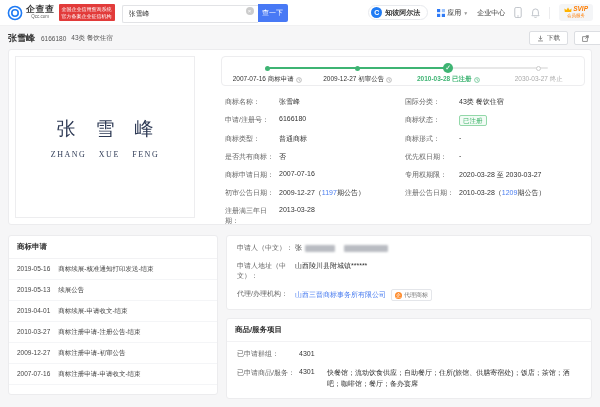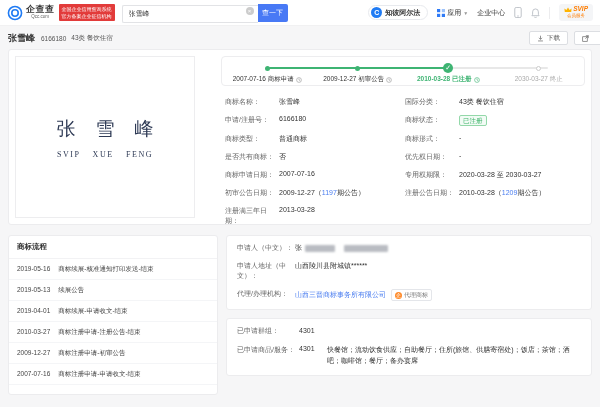--- a/index.html
+++ b/index.html
@@ -183,21 +183,21 @@
             <path d="M5.5 1h3.5v3.5M9 1L4.8 5.2" fill="none" stroke="#666"></path>
           </svg>
       </span>
     </button>
   </span>
 </div>
 
 <div class="card main-card">
   <div class="tm-box">
     <div class="tm-cn">张雪峰</div>
-    <div class="tm-en">SVIP XUE FENG</div>
+    <div class="tm-en">ZHANG XUE FENG</div>
   </div>
   <div class="main-right">
     <div class="tl-box">
       <div class="tl-line"></div>
       <div class="tl-line-green"></div>
     <div class="tl-step done">
           <div class="tl-dotwrap">
             <span class="tl-dot"></span>
           </div>
           <div class="tl-label">2007-07-16 商标申请<span class="tl-clock">
@@ -302,21 +302,21 @@
             <span class="d-label">注册满三年日期：</span>
             <span class="d-value"><span>2013-03-28</span></span>
           </div>
         </div>
       </div>
   </div>
 </div>
 
 <div class="bottom">
   <div class="card process-card">
-    <div class="card-header">商标流程</div>
+    <div class="card-header">商标申请</div>
     <div>
         <div class="p-row">
           <span class="p-date">2019-05-16</span>
           <span class="p-text">商标续展-核准通知打印发送-结束</span>
         </div>
         <div class="p-row">
           <span class="p-date">2019-05-13</span>
           <span class="p-text">续展公告</span>
         </div>
         <div class="p-row">
@@ -358,20 +358,21 @@
               <a class="link">山西三晋商标事务所有限公司</a>
               <span class="agency-tag">
                 <span class="agency-dot">企</span>
                 <span>代理商标</span>
               </span>
             </span>
           </div>
         </div>
     </div>
     <div class="card">
+      <div class="card-header">商品/服务项目</div>
       <div class="g-rows">
           <div class="g-row">
             <span class="g-label">已申请群组：</span>
             <span class="g-value">4301</span>
           </div>
           <div class="g-row">
             <span class="g-label">已申请商品/服务：</span>
             <span class="g-code">4301</span>
             <span class="g-value">快餐馆；流动饮食供应；自助餐厅；住所(旅馆、供膳寄宿处)；饭店；茶馆；酒吧；咖啡馆；餐厅；备办宴席</span>
           </div>

